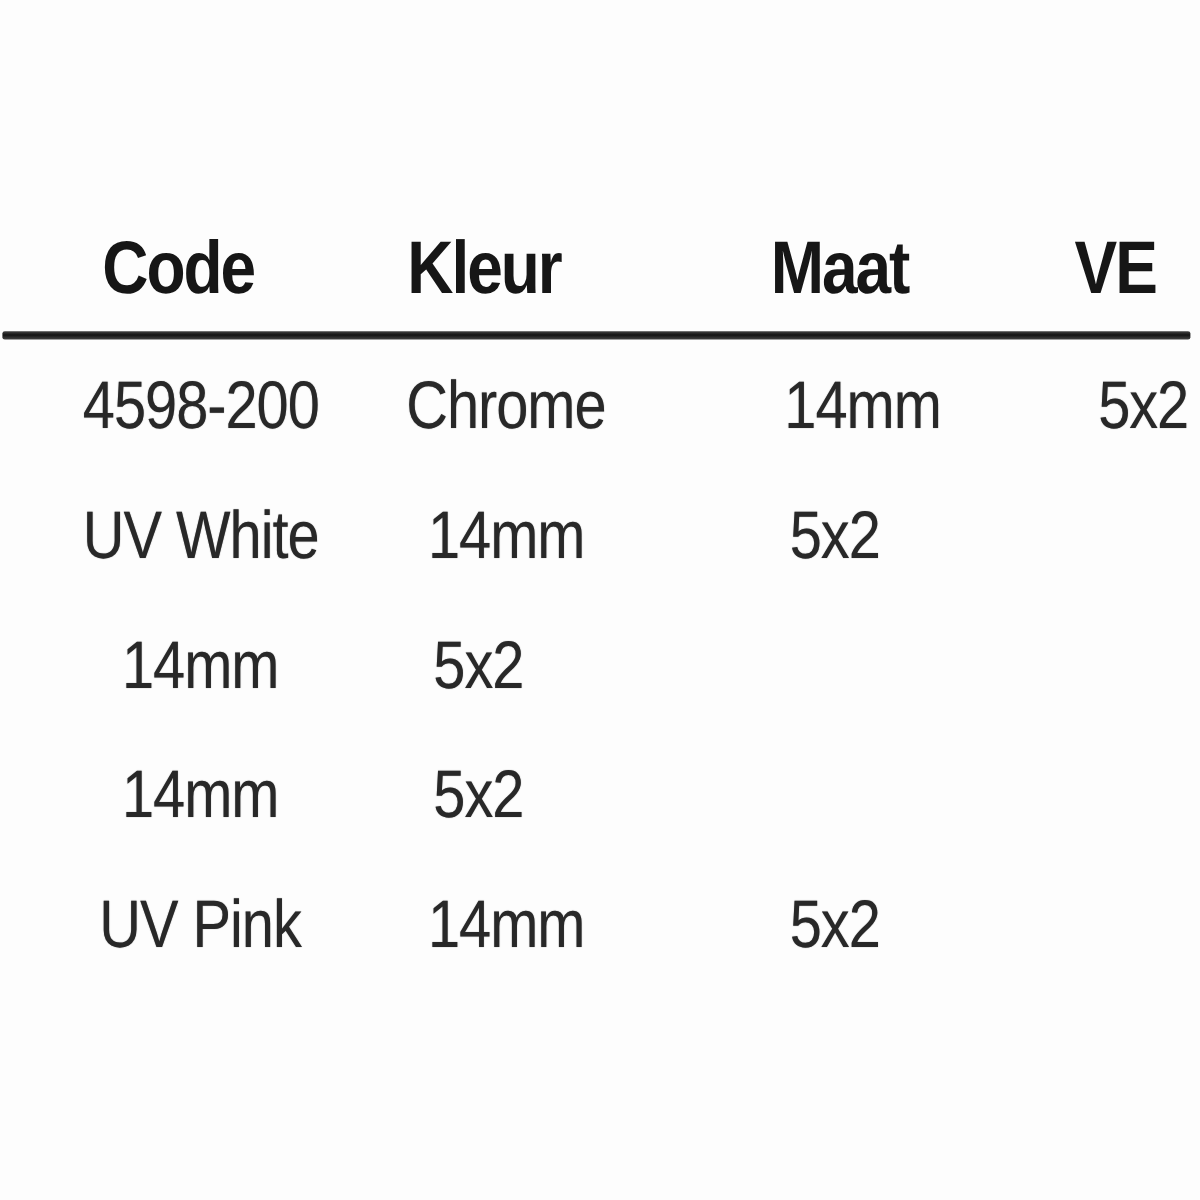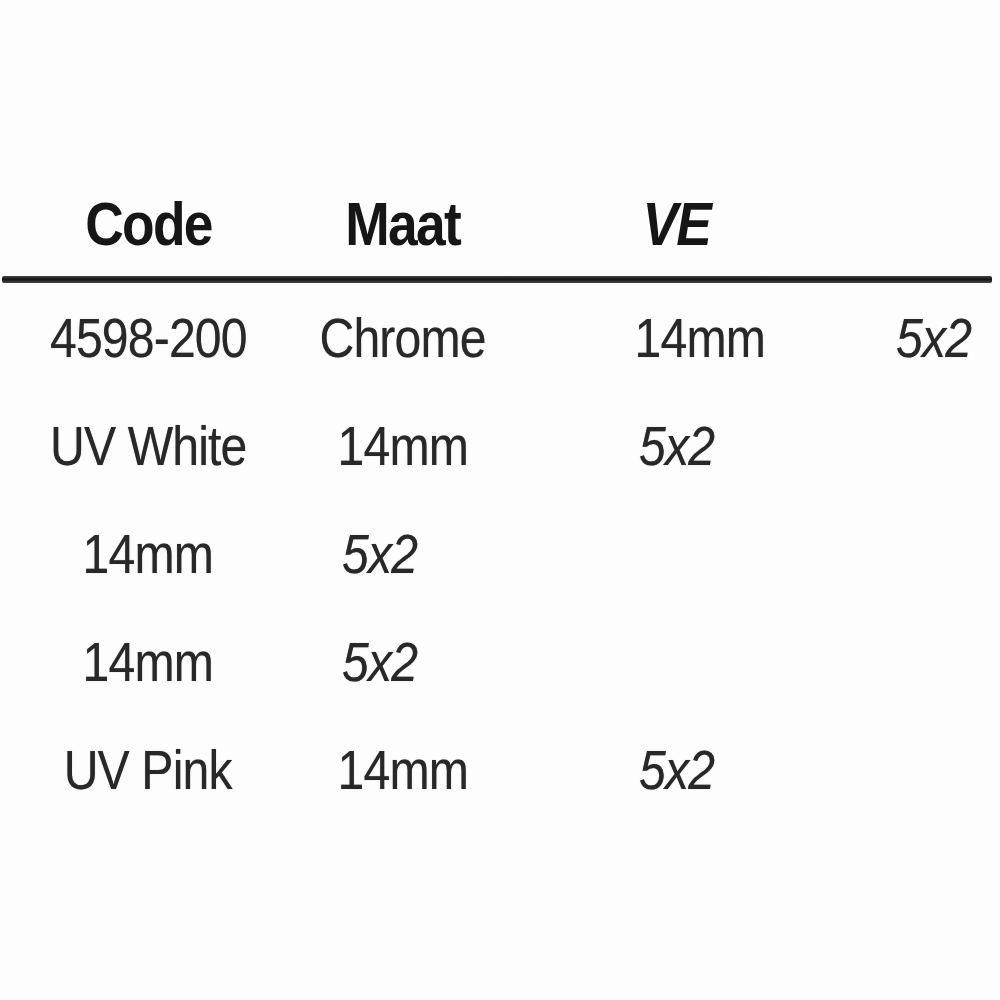--- a/index.html
+++ b/index.html
@@ -45,50 +45,51 @@
     background: linear-gradient(to bottom, #454545, #141414 45%, #454545);
     border-radius: 2px;
   }
   .rows {
     position: absolute;
     top: 284px;
     left: 0;
   }
   .data-row {
     height: 108px;
+    margin-left: 19px;
   }
   .data-row .cell {
     font-size: 56px;
     font-weight: 500;
     color: #282828;
     letter-spacing: -1px;
     text-shadow: 0 0 1px rgba(40,40,40,0.55);
   }
   .cell {
     text-align: center;
     line-height: 1;
   }
   .cell > span {
     display: inline-block;
     transform: scaleX(0.86);
     transform-origin: 50% 50%;
     white-space: nowrap;
   }
   .cell-ve {
     padding-right: 47px;
-    font-style: italic;
   }
 </style>
 </head>
 <body>
 
 <div class="sheet">
 
   <div class="grid-row header-row">
     <div class="cell"><span>Code</span></div>
+    <div class="cell"><span>Kleur</span></div>
     <div class="cell"><span>Maat</span></div>
     <div class="cell cell-ve"><span>VE</span></div>
   </div>
 
   <div class="rule"></div>
 
   <div class="rows">
 
     <div class="grid-row data-row">
       <div class="cell"><span>4598-200</span></div>

